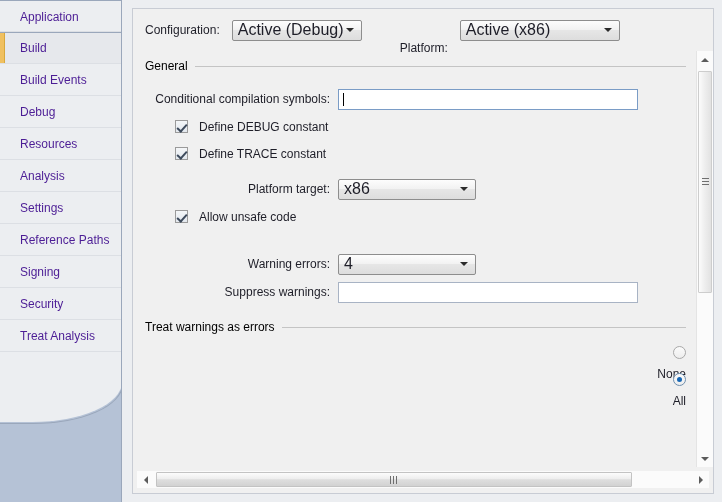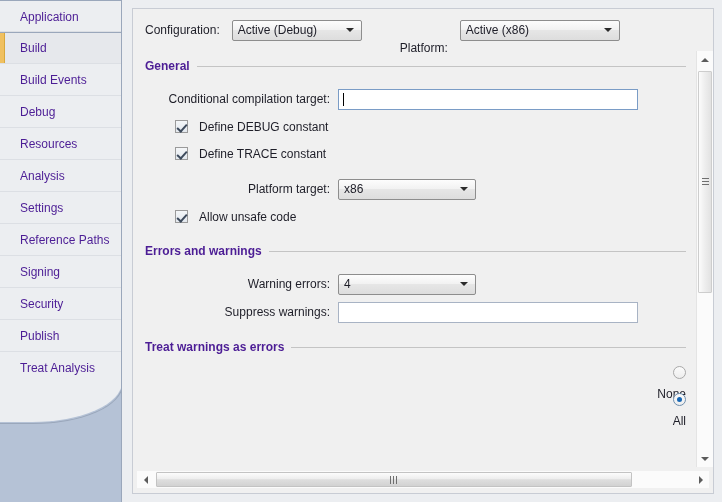--- a/index.html
+++ b/index.html
@@ -128,21 +128,21 @@
   
   .combo {
     position: relative;
     height: 21px;
     background: linear-gradient(to bottom, #fdfdfd 0%, #f2f2f2 46%, #e6e6e6 50%, #dddddd 100%);
     border: 1px solid #8d8d8d;
     border-radius: 2px;
     display: inline-flex;
     align-items: center;
     padding: 0 22px 0 5px;
-    font-size: 12px;
+    font-size: 16px;
     color: #1e1e28;
     cursor: default;
     white-space: nowrap;
     overflow: hidden;
   }
   .combo .arrow {
     position: absolute;
     right: 7px; top: 50%;
     margin-top: -2px;
     width: 0; height: 0;
@@ -171,21 +171,21 @@
   }
 
   
   .group-head {
     display: flex;
     align-items: center;
     gap: 7px;
     margin-bottom: 2px;
     height: 18px;
   }
-  .group-head .txt { white-space: nowrap; color: #4c1d95; font-weight: bold; }
+  .group-head .txt { white-space: nowrap; color: #000000; }
   .group-head .rule {
     flex: 1 1 auto;
     height: 1px;
     background: #c4c4c4;
   }
 
   .row {
     display: flex;
     align-items: center;
     height: 28px;
@@ -427,23 +427,20 @@
       <div class="tab">
         <span>Reference Paths</span>
       </div>
       <div class="tab">
         <span>Signing</span>
       </div>
       <div class="tab">
         <span>Security</span>
       </div>
       <div class="tab">
-        <span>Publish</span>
-      </div>
-      <div class="tab">
         <span>Treat Analysis</span>
       </div>
     </div>
     <div id="sidebar-curve"></div>
   </div>
 
   <div id="panel">
     <div id="panel-frame">
 
       <div id="config-row">
@@ -463,21 +460,21 @@
         <div id="content">
 
           <div class="group-head">
             <span class="txt">General</span>
             <span class="rule"></span>
           </div>
 
           <div class="spacer-8"></div>
 
           <div class="row">
-            <span class="lbl-col">Conditional compilation target:</span>
+            <span class="lbl-col">Conditional compilation symbols:</span>
             <div class="textbox focused" id="tb-conditional">
               <span class="caret"></span>
               <span></span>
             </div>
           </div>
 
           <div class="check-row">
             <span class="checkbox checked"></span>
             <span>Define DEBUG constant</span>
           </div>
@@ -498,24 +495,20 @@
           </div>
 
           <div class="check-row">
             <span class="checkbox checked"></span>
             <span>Allow unsafe code</span>
           </div>
 
 
           <div class="spacer-12"></div>
 
-          <div class="group-head">
-            <span class="txt">Errors and warnings</span>
-            <span class="rule"></span>
-          </div>
 
           <div class="spacer-8"></div>
 
           <div class="row">
             <span class="lbl-col">Warning errors:</span>
             <div class="combo" id="combo-warning-level">
               <span>4</span>
               <span class="arrow"></span>
             </div>
           </div>

